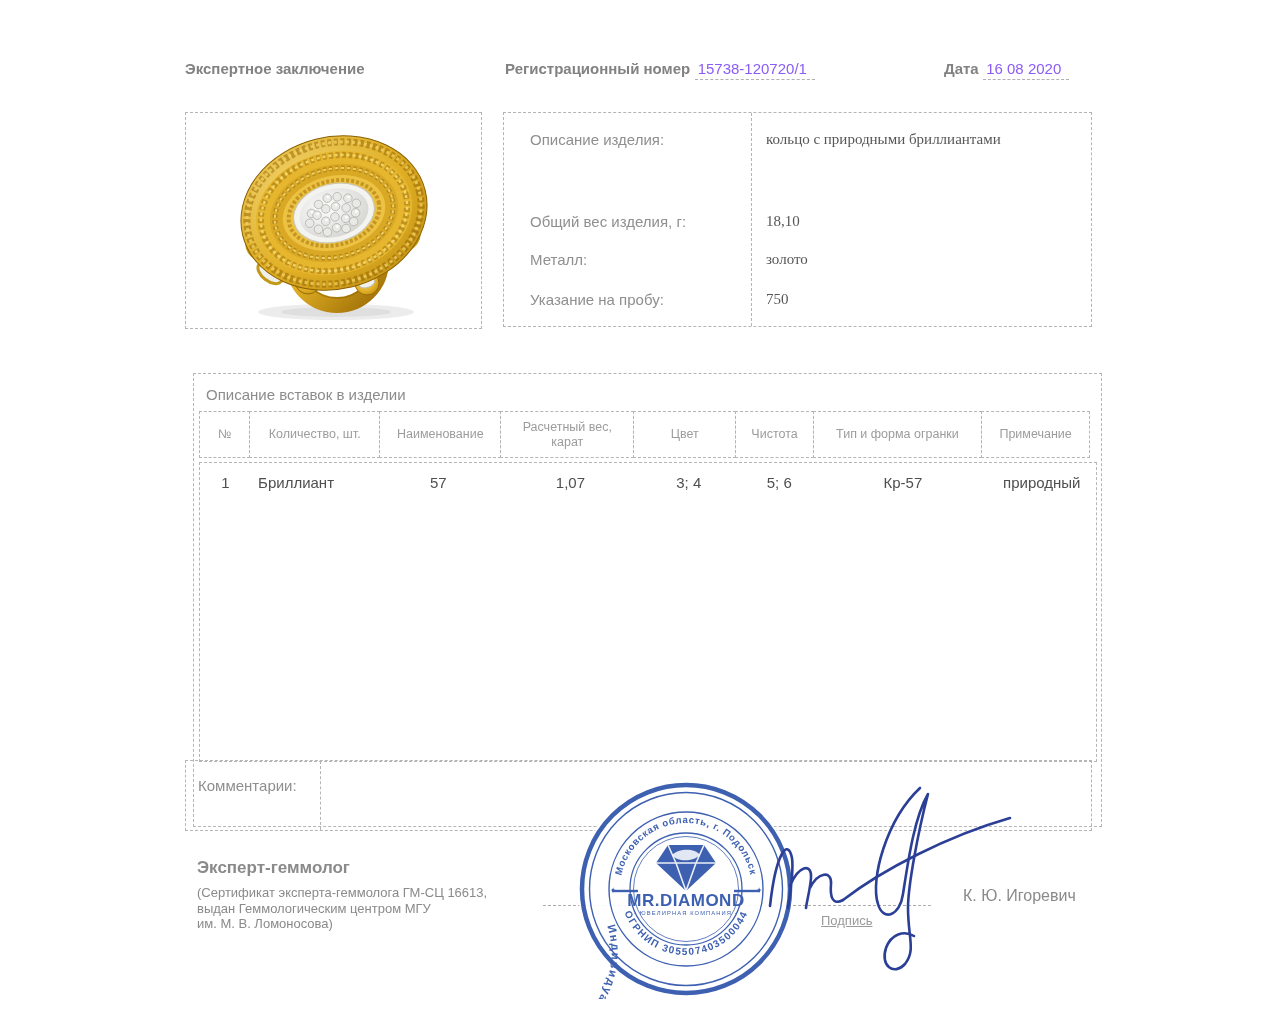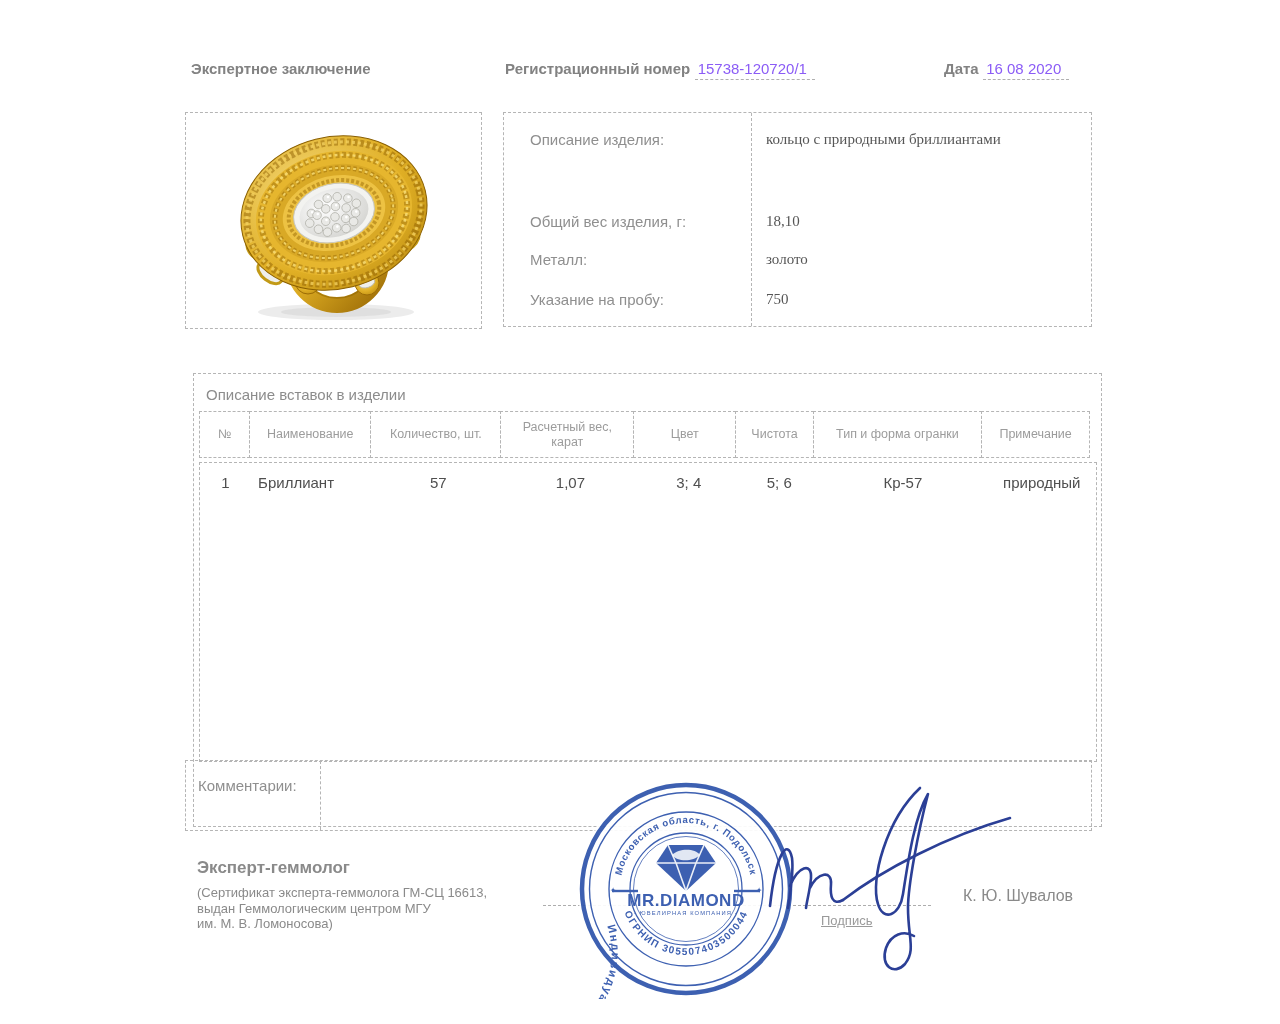--- a/index.html
+++ b/index.html
@@ -60,21 +60,21 @@
   #sig-caption { left:821px; top:913px; font-size:13px; color:#9a9a9a;text-decoration:underline; }
   #sig-name { left:963px; top:887px; font-size:16px; color:#8a8a8a; }
   #stamp { left:576px; top:779px; }
   #signature-svg { left:742px; top:778px; }
 </style>
 </head>
 <body>
 
 <div id="page">
 
-  <div class="abs hdr-bold" style="left:191px; top:60px;">Экспертное заключение</div>
+  <div class="abs hdr-bold" style="left:185px; top:60px;">Экспертное заключение</div>
 
   <div class="abs" style="left:505px; top:60px; white-space:nowrap;">
     <span class="hdr-bold">Регистрационный номер</span>
     <span class="hdr-under">15738-120720/1</span>
   </div>
 
   <div class="abs" style="left:944px; top:60px; white-space:nowrap;">
     <span class="hdr-bold">Дата</span>
     <span class="hdr-under">16 08 2020</span>
   </div>
@@ -183,22 +183,22 @@
       <span class="lbl">Указание на пробу:</span>
       <span class="val">750</span>
     </div>
   </div>
 
   <div class="abs dashed" id="inserts-box">
     <div id="inserts-title">Описание вставок в изделии</div>
 
     <div id="inserts-header">
       <div class="hcell w0">№</div>
+      <div class="hcell w2">Количество, шт.</div>
       <div class="hcell w1">Наименование</div>
-      <div class="hcell w2">Количество, шт.</div>
       <div class="hcell w3">Расчетный вес, карат</div>
       <div class="hcell w4">Цвет</div>
       <div class="hcell w5">Чистота</div>
       <div class="hcell w6">Тип и форма огранки</div>
       <div class="hcell w7">Примечание</div>
     </div>
 
     <div id="inserts-body">
       <div id="data-row">
         <div class="dcell w0">1</div>
@@ -221,21 +221,21 @@
 
   <div class="abs" id="expert-block">
     <div id="expert-title">Эксперт-геммолог</div>
     <div class="cert-line">(Сертификат эксперта-геммолога ГМ-СЦ 16613,</div>
     <div class="cert-line">выдан Геммологическим центром МГУ</div>
     <div class="cert-line">им. М. В. Ломоносова)</div>
   </div>
 
   <div class="abs" id="sig-line"></div>
   <div class="abs" id="sig-caption">Подпись</div>
-  <div class="abs" id="sig-name">К. Ю. Шувалов</div>
+  <div class="abs" id="sig-name">К. Ю. Игоревич</div>
 
   <svg class="abs" id="stamp" width="220" height="220" viewBox="0 0 220 220">
     <defs>
       <path id="outerRing" d="M 31.2 146.8 A 87 87 0 1 1 31.0 146.2" fill="none"></path>
       <path id="innerTop" d="M 44 110 A 66 66 0 0 1 176 110" fill="none"></path>
       <path id="innerBottom" d="M 44 110 A 66 66 0 0 0 176 110" fill="none"></path>
     </defs>
     <g opacity="0.92">
       <circle cx="110" cy="110" r="108" fill="#ffffff"></circle>
       <circle cx="110" cy="110" r="104" fill="none" stroke="#2d53ab" stroke-width="4.5"></circle>

